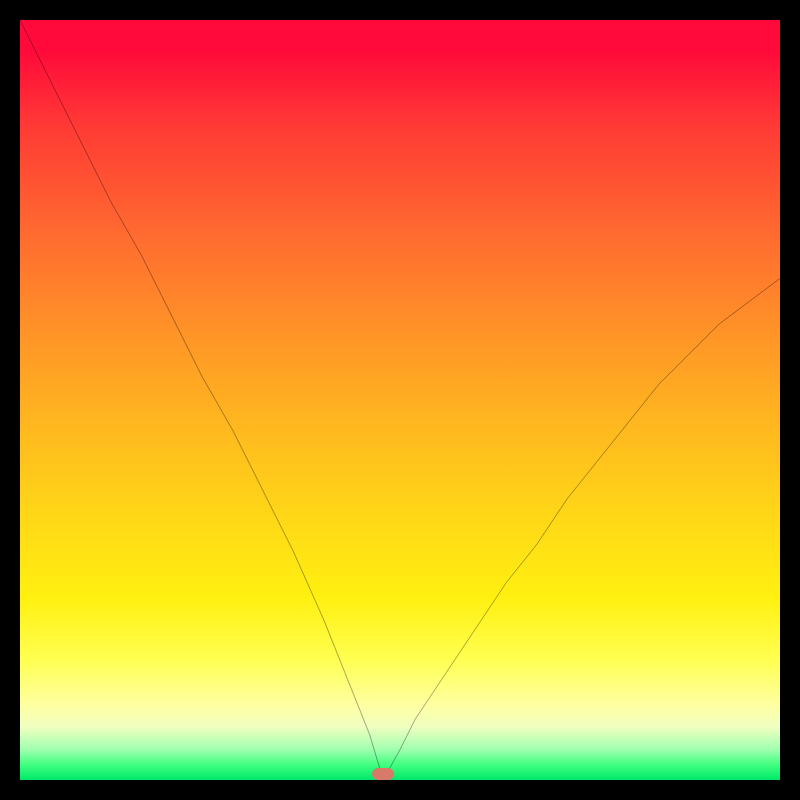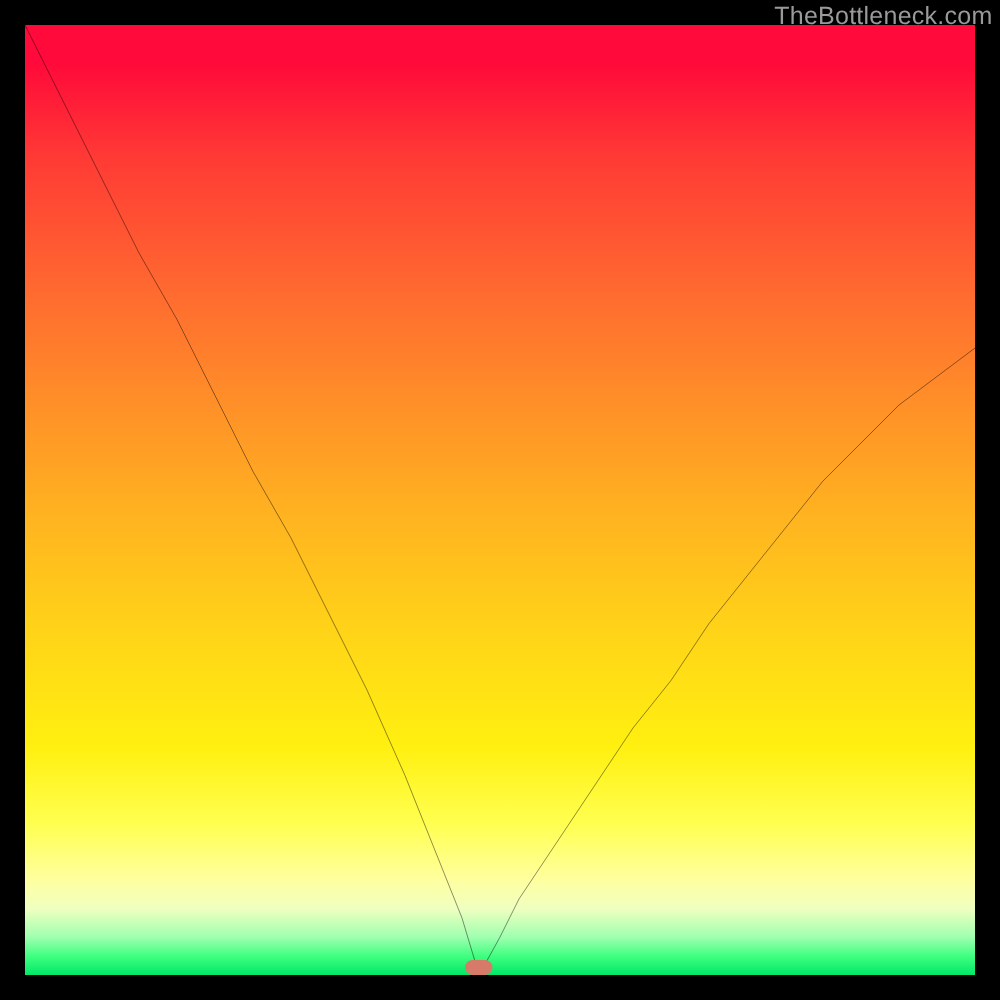--- a/index.html
+++ b/index.html
@@ -75,21 +75,20 @@
     font-weight: 500;
     letter-spacing: 0.2px;
     user-select: none;
   }
 </style>
 </head>
 <body>
 
 <div class="frame">
 
-  <div class="watermark">TheBottleneck.com</div>
 
   <div class="plot-area">
     <div class="gradient-bg"></div>
 
     <svg class="curve-svg" viewBox="0 0 100 100" preserveAspectRatio="none">
       <path id="curve-path" stroke="#000" stroke-width="0.35" fill="none" vector-effect="non-scaling-stroke" d="M0.00 0.00 L4.00 8.00 L8.00 16.00 L12.00 24.00 L16.00 31.00 L20.00 39.00 L24.00 47.00 L28.00 54.00 L32.00 62.00 L36.00 70.00 L40.00 79.00 L42.00 84.00 L44.00 89.00 L46.00 94.00 L47.80 100.00 L50.00 96.00 L52.00 92.00 L56.00 86.00 L60.00 80.00 L64.00 74.00 L68.00 69.00 L72.00 63.00 L76.00 58.00 L80.00 53.00 L84.00 48.00 L88.00 44.00 L92.00 40.00 L96.00 37.00 L100.00 34.00"></path>
     </svg>
 
     <div id="marker" class="marker" style="left: 47.8%; top: 99.2%;"></div>
   </div>

